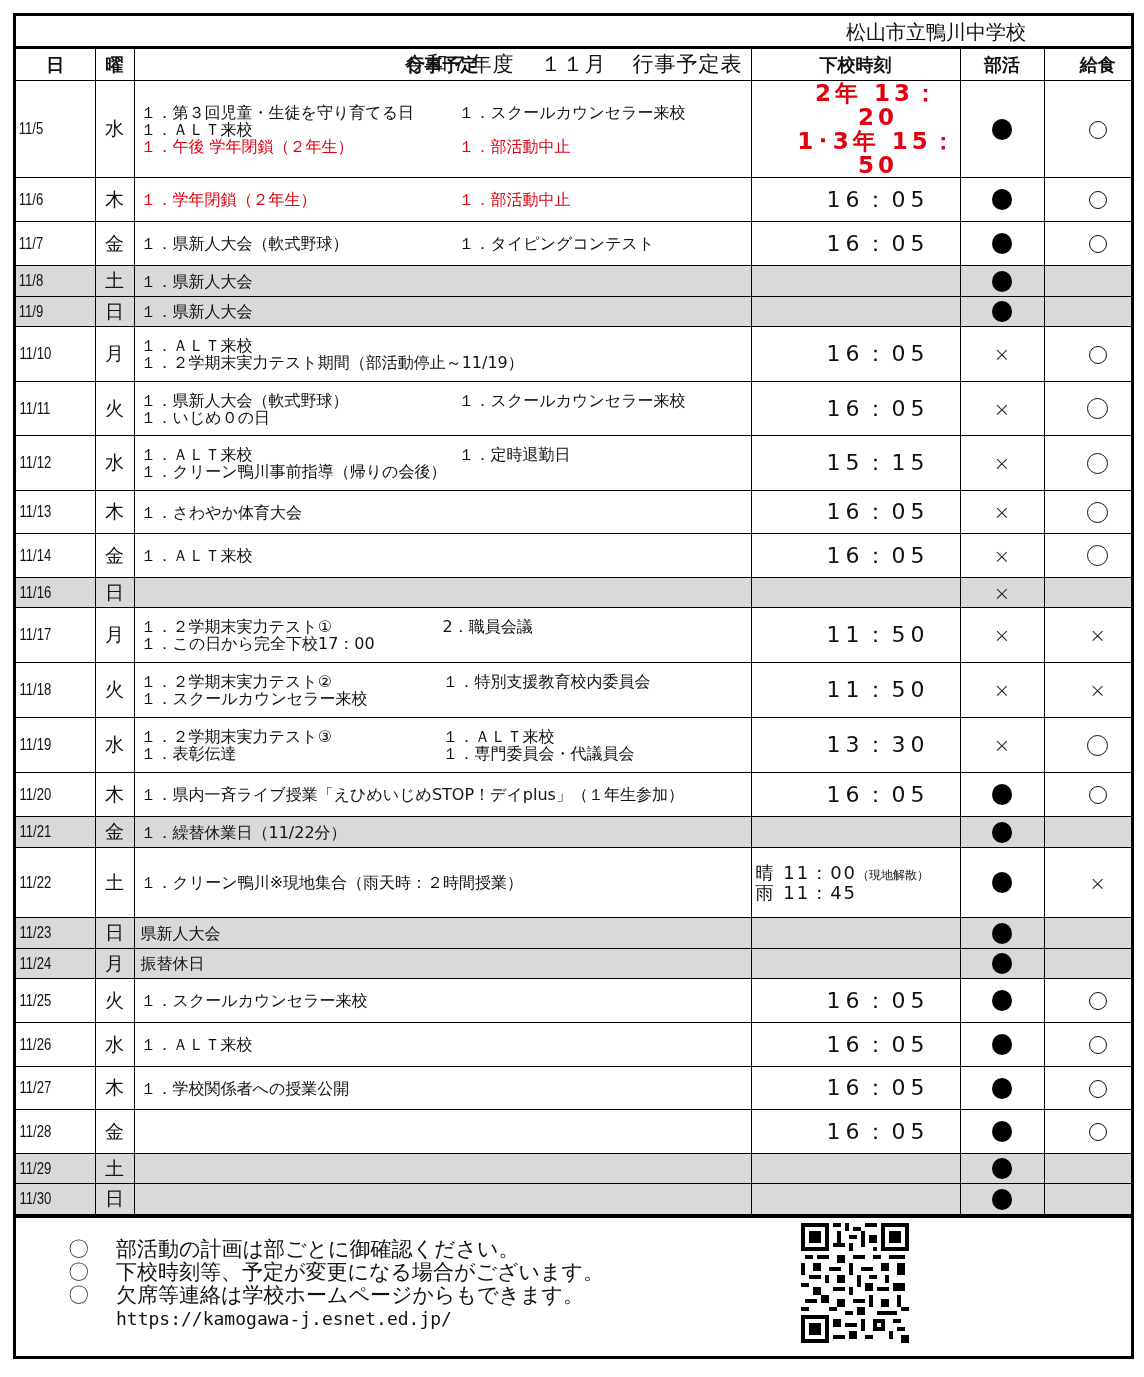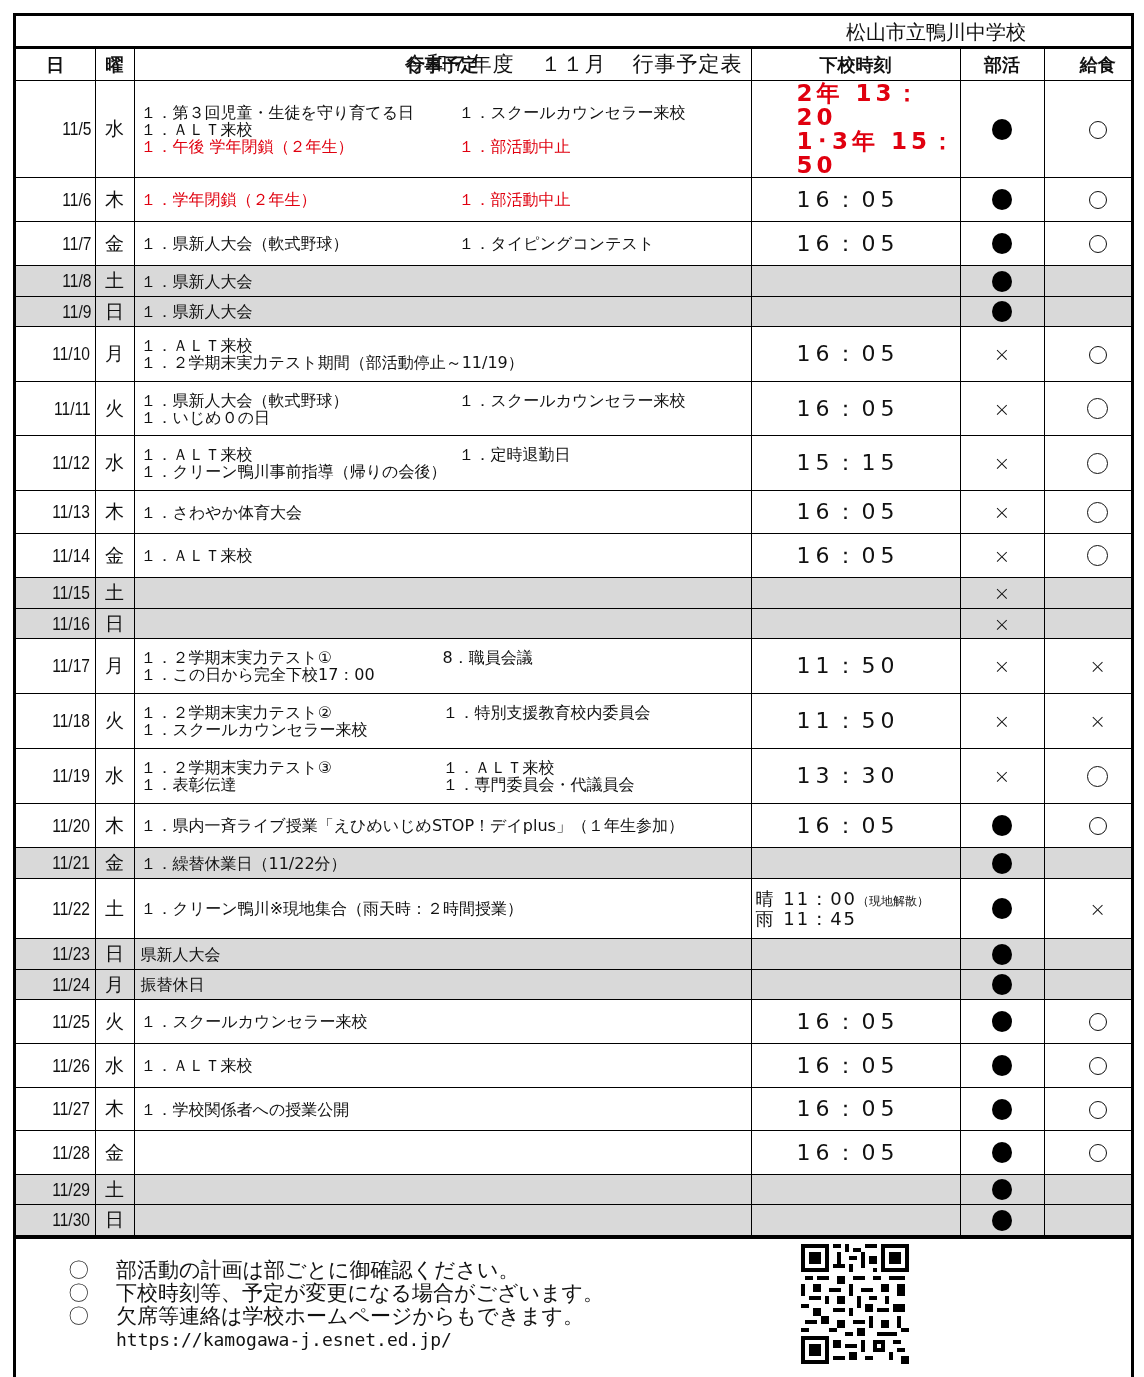--- a/index.html
+++ b/index.html
@@ -8,30 +8,30 @@
   .title-row { position:relative; height:30px; border-bottom:3px solid #000; }
   .title-row .title { position:absolute; left:0; width:1115px; text-align:center; top:2px; font-size:21px; letter-spacing:1px;margin-top:32px; }
   .title-row .title .gap { display:inline-block; width:26px; }
   .title-row .school { position:absolute; left:830px; top:3px; font-size:20px; }
   table { border-collapse:collapse; width:1115px; table-layout:fixed; }
   td, th { border:1px solid #000; padding:0; vertical-align:middle; }
   tr:first-child th { border-top:none; }
   td:first-child, th:first-child { border-left:none; }
   td:last-child, th:last-child { border-right:none;padding-left:20px; }
   th { font-weight:bold; font-size:18px; height:31px; text-align:center; }
-  .c-date { text-align:right; font-size:19px; font-family:"Liberation Sans Narrow","Liberation Sans", sans-serif; transform:scaleX(0.85);text-decoration:underline; }
+  .c-date { text-align:left; font-size:16px; font-family:"Liberation Sans Narrow","Liberation Sans", sans-serif; transform:scaleX(0.85);text-decoration:underline; }
   td.c-date { transform:none; }
   td.c-date span { display:inline-block; transform:scaleX(0.82); }
   .c-dow { text-align:center; font-size:19px; }
   .c-events { font-size:16px; padding-left:6px; line-height:17px; }
   .ev-grid { display:grid; grid-template-columns: 318px 1fr; }
   .ev-grid.wide { grid-template-columns: 302px 1fr; }
   .ev { white-space:nowrap; }
   .ev.red { color:#e0000f; }
-  .c-time { font-size:22px; letter-spacing:5px;padding-left:45px; }
+  .c-time { text-align:center; font-size:22px; letter-spacing:5px;padding-left:45px; }
   .c-time.red { color:#e0000f; font-weight:bold; font-size:23px; line-height:24px; letter-spacing:4px; }
   .c-time.weather { text-align:left; padding-left:4px; font-size:18px; letter-spacing:2px; line-height:17px; }
   .c-time.weather small { font-size:12px; letter-spacing:0; }
   .c-club, .c-lunch { text-align:center; }
   .dot { display:inline-block; width:20px; height:21px; border-radius:50%; background:#000; vertical-align:middle; }
   .circ { display:inline-block; width:18px; height:18px; border-radius:50%; border:1.5px solid #111; box-sizing:border-box; vertical-align:middle; }
   .circ.big { width:21px; height:21px; }
   .cross { display:inline-block; font-size:20px; line-height:20px; font-weight:300; vertical-align:middle; }
   tr.holiday td { background:#d9d9d9; }
   .footer { position:relative; height:138px; border-top:3px solid #000; }
@@ -206,43 +206,35 @@
           <td class="c-events">
             <div class="ev-grid">
               <div class="ev">１．ＡＬＴ来校</div>
               <div class="ev"></div>
             </div>
           </td>
           <td class="c-time">16：05</td>
           <td class="c-club"><span class="cross">×</span></td>
           <td class="c-lunch"><span class="circ big"></span></td>
         </tr>
-        <tr class="holiday" style="height: 31px;">
-          <td class="c-date"><span>11/15</span></td>
-          <td class="c-dow">土</td>
-          <td class="c-events"></td>
-          <td class="c-time"></td>
-          <td class="c-club"><span class="cross">×</span></td>
-          <td class="c-lunch"></td>
-        </tr>
         <tr class="holiday" style="height: 30px;">
           <td class="c-date"><span>11/16</span></td>
           <td class="c-dow">日</td>
           <td class="c-events"></td>
           <td class="c-time"></td>
           <td class="c-club"><span class="cross">×</span></td>
           <td class="c-lunch"></td>
         </tr>
         <tr style="height: 55px;">
           <td class="c-date"><span>11/17</span></td>
           <td class="c-dow">月</td>
           <td class="c-events">
             <div class="ev-grid wide">
               <div class="ev">１．２学期末実力テスト①</div>
-              <div class="ev">8．職員会議</div>
+              <div class="ev">2．職員会議</div>
               <div class="ev">１．この日から完全下校17：00</div>
               <div class="ev"></div>
             </div>
           </td>
           <td class="c-time">11：50</td>
           <td class="c-club"><span class="cross">×</span></td>
           <td class="c-lunch"><span class="cross">×</span></td>
         </tr>
         <tr style="height: 55px;">
           <td class="c-date"><span>11/18</span></td>
@@ -293,21 +285,21 @@
           <td class="c-events">
             <div class="ev-grid">
               <div class="ev">１．繰替休業日（11/22分）</div>
               <div class="ev"></div>
             </div>
           </td>
           <td class="c-time"></td>
           <td class="c-club"><span class="dot"></span></td>
           <td class="c-lunch"></td>
         </tr>
-        <tr style="height: 60px;">
+        <tr style="height: 70px;">
           <td class="c-date"><span>11/22</span></td>
           <td class="c-dow">土</td>
           <td class="c-events">
             <div class="ev-grid">
               <div class="ev">１．クリーン鴨川※現地集合（雨天時：２時間授業）</div>
               <div class="ev"></div>
             </div>
           </td>
           <td class="c-time weather">
             <div><span>晴</span> <span>11：00</span><small>（現地解散）</small></div>

